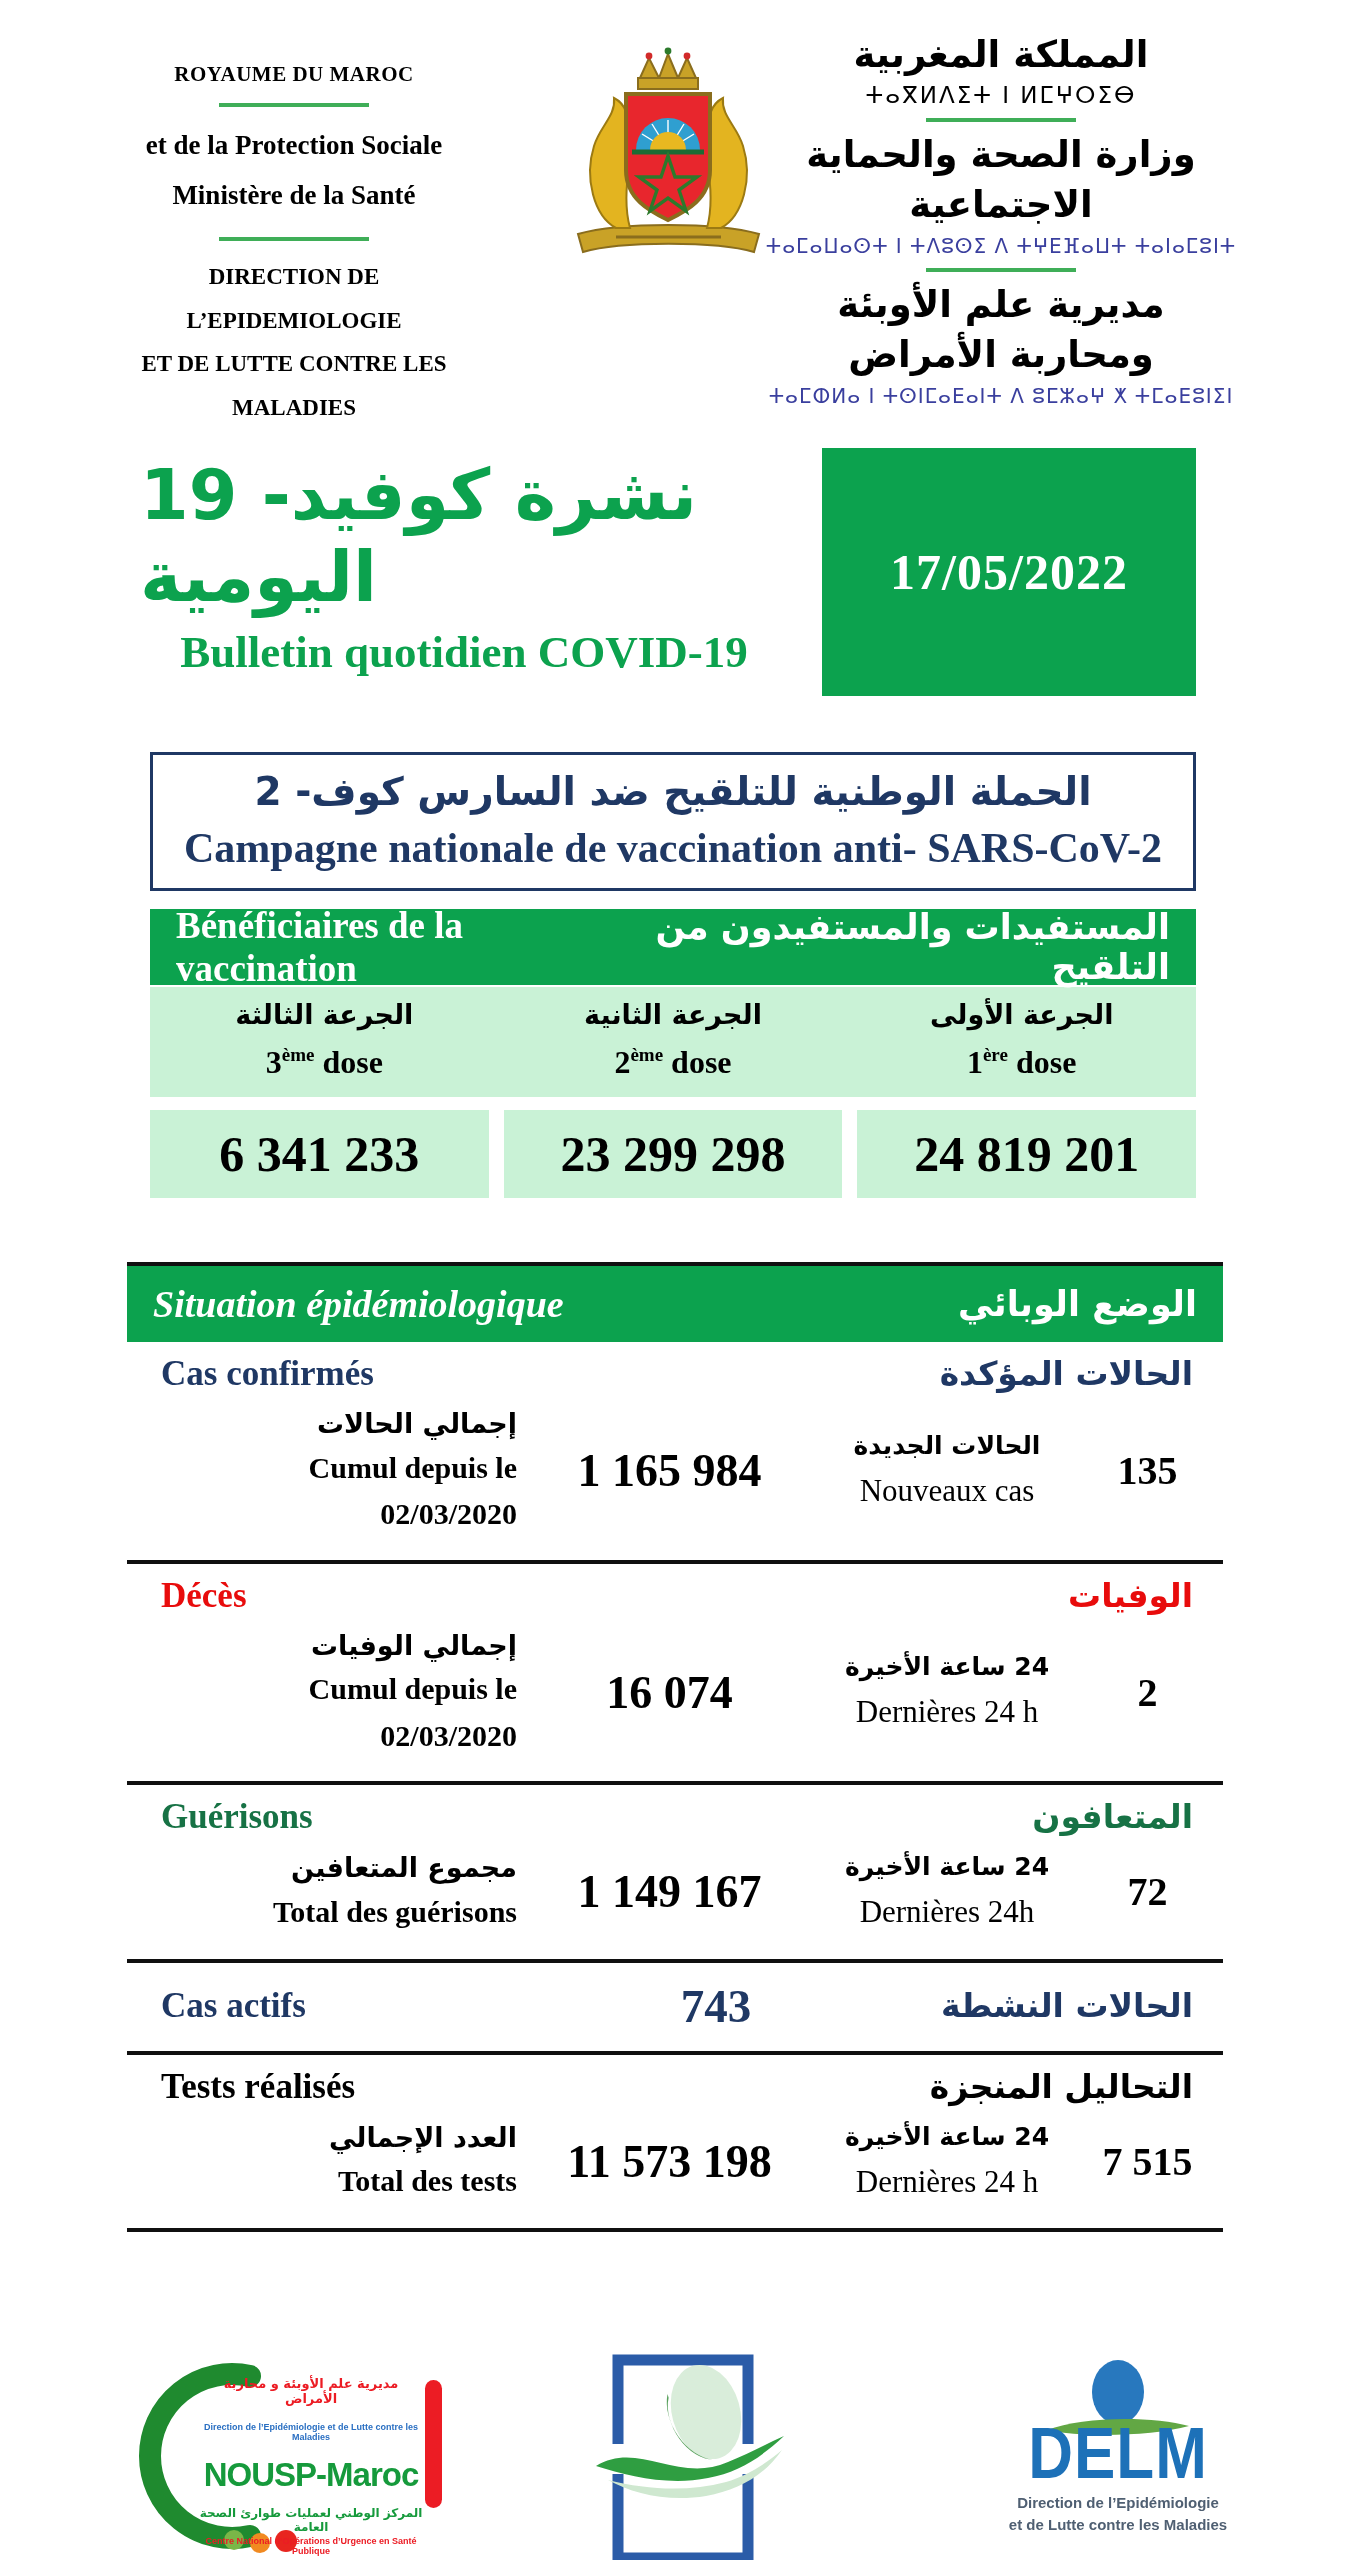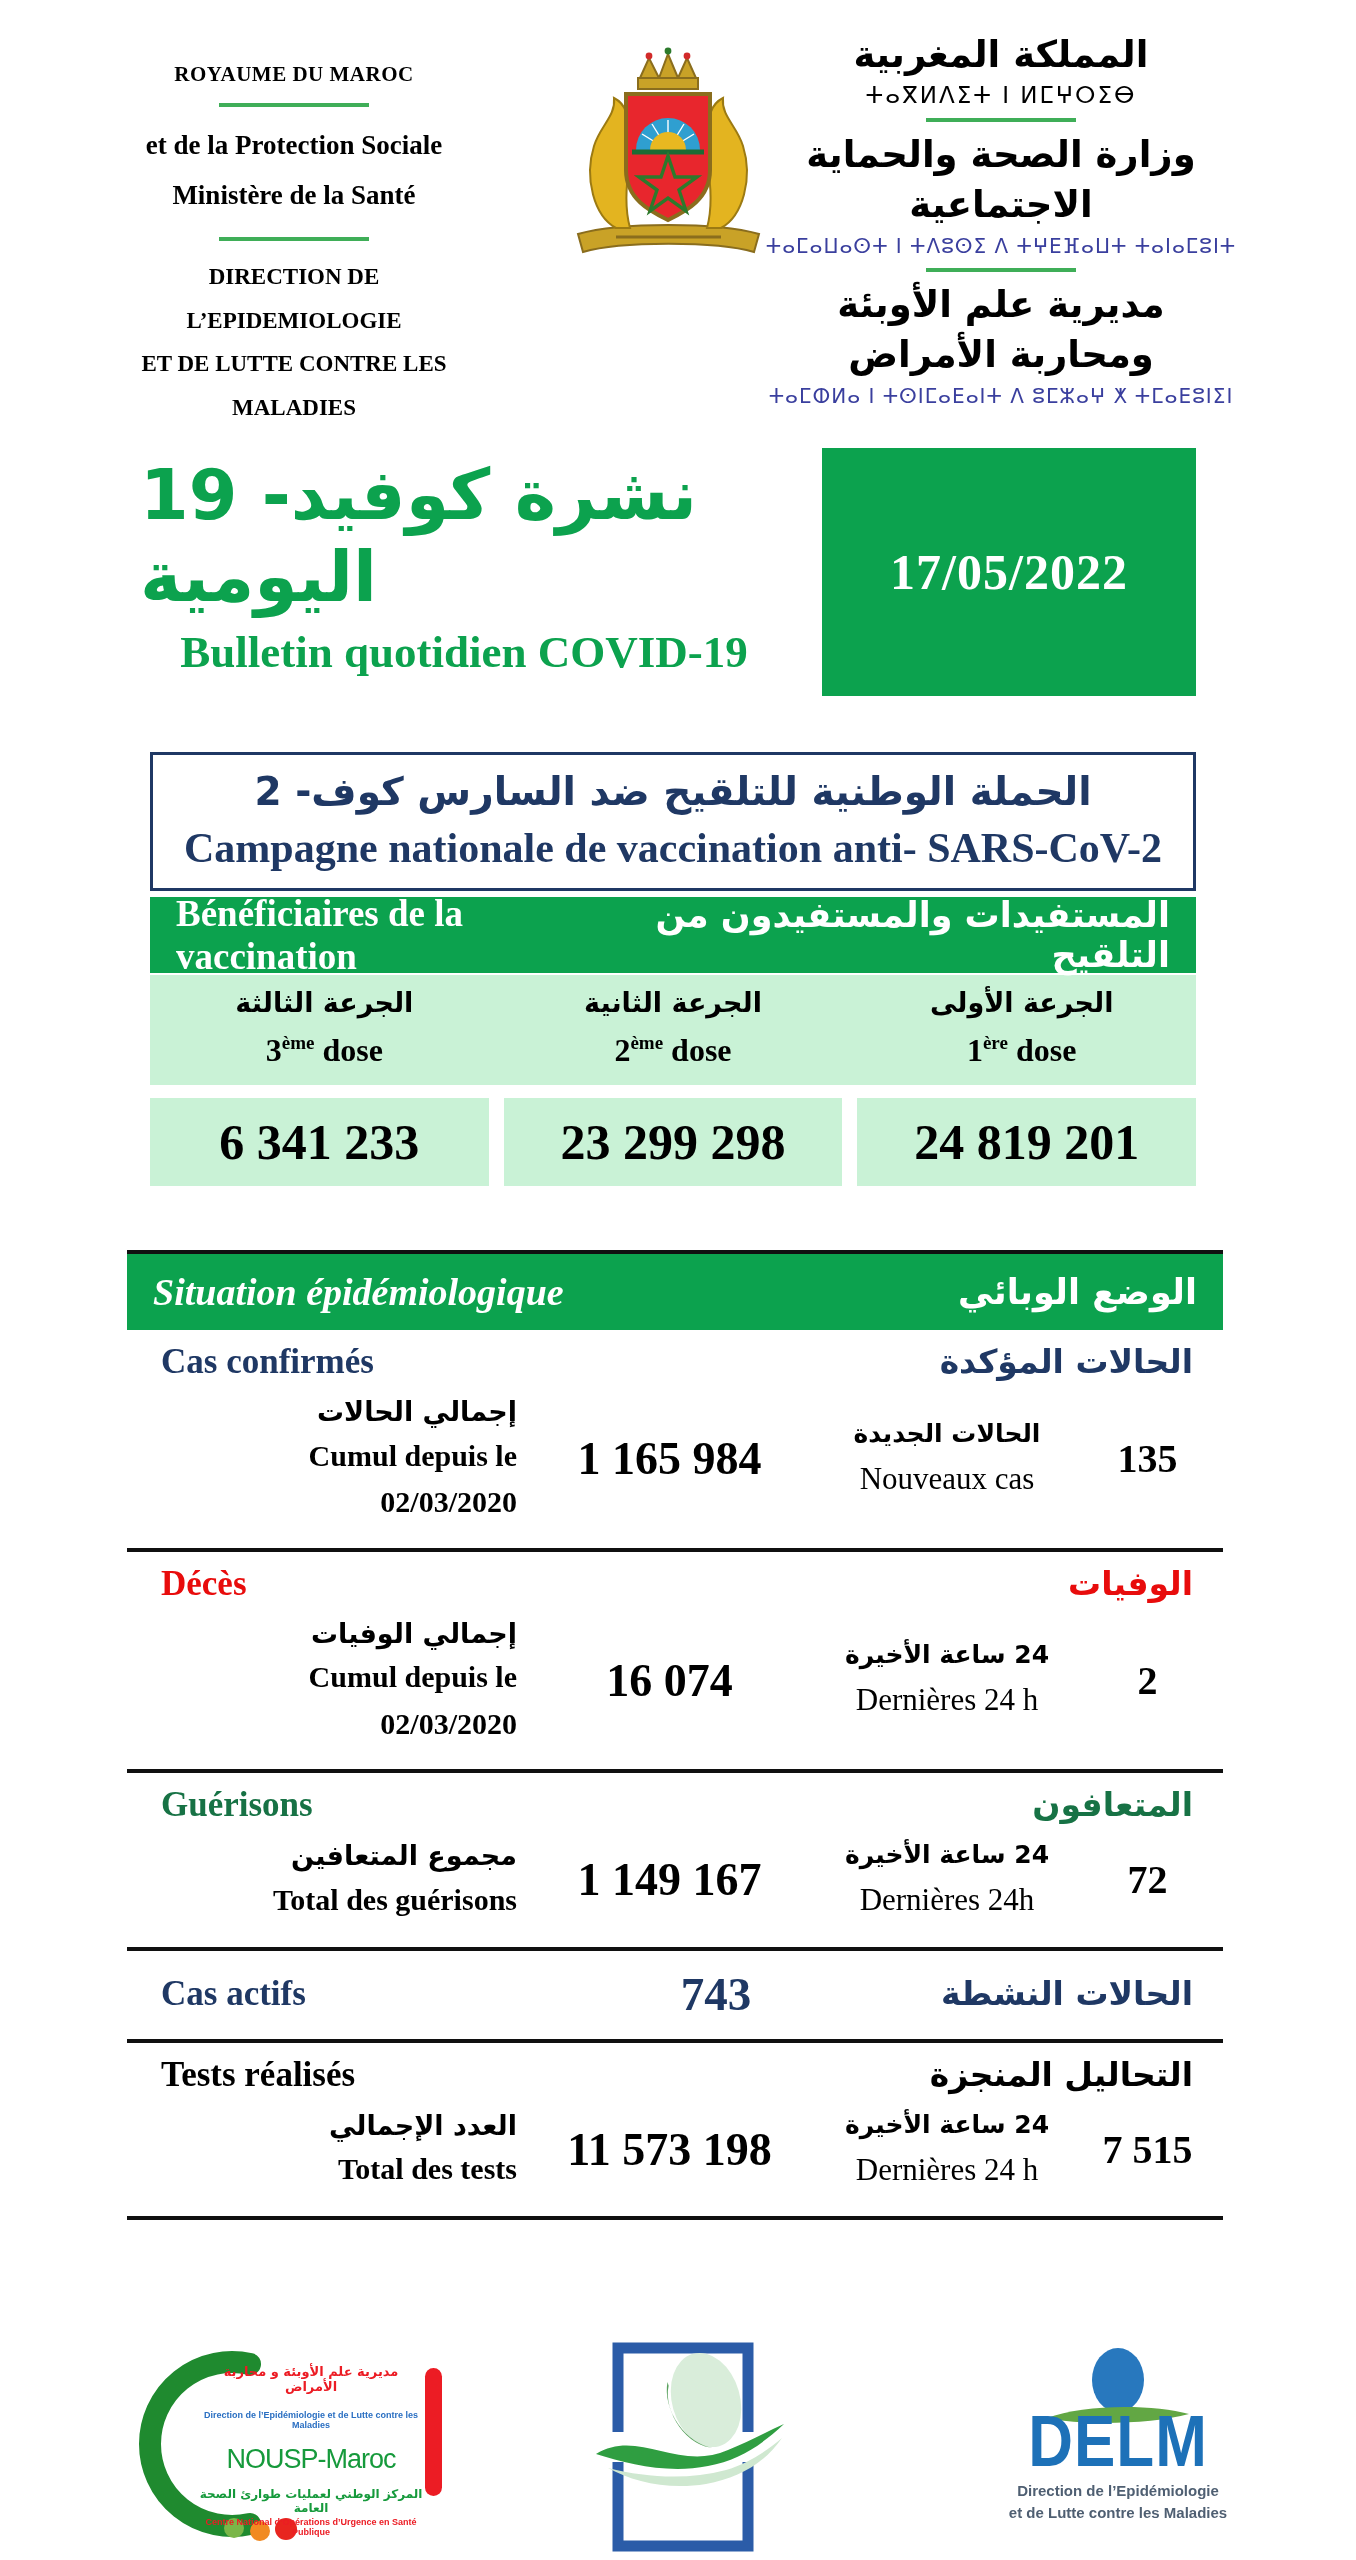--- a/index.html
+++ b/index.html
@@ -31,21 +31,21 @@
               color:#0ca24e; font-size:45px; font-weight:bold; }
   .datebox { position:absolute; left:822px; top:0; width:374px; height:248px;
              background:#0ca24e; display:flex; align-items:center; justify-content:center; }
   .datebox span { color:#fff; font-size:50px; font-weight:bold; letter-spacing:1px; }
 
   
   .campaign { margin:52px 0 0 150px; width:1046px; }
   .camp-box { border:3px solid #1f3864; text-align:center; padding:14px 0 16px; }
   .camp-box .a { color:#1f3864; font-size:39px; }
   .camp-box .f { color:#1f3864; font-size:42px; font-weight:bold; margin-top:10px; }
-  .camp-band { margin-top:6px; background:#0ca24e; height:76px; display:flex;
+  .camp-band { margin-top:18px; background:#0ca24e; height:76px; display:flex;
                align-items:center; justify-content:space-between; padding:0 26px; }
   .camp-band .f { color:#fff; font-size:37px; font-weight:bold; }
   .camp-band .a { color:#fff; font-size:35px; }
   .dose-labels { background:#c9f2d6; display:grid; grid-template-columns:1fr 1fr 1fr;
                  padding:12px 0 16px; margin-top:2px; }
   .dose-labels .cell { text-align:center; }
   .dose-labels .a { font-size:27px; }
   .dose-labels .f { font-size:32px; font-weight:bold; margin-top:14px; }
   .dose-labels sup { font-size:19px; }
   .dose-values { display:grid; grid-template-columns:1fr 1fr 1fr; gap:15px; margin-top:13px; }
@@ -83,21 +83,21 @@
   
   .footer { position:relative; height:260px; margin-top:112px; }
   .nousp { position:absolute; left:138px; top:10px; width:310px; height:210px; }
   .nousp .arcsvg { position:absolute; left:0; top:0; }
   .nousp .redbar { position:absolute; right:6px; top:26px; width:17px; height:128px;
                    background:#ec1c24; border-radius:9px; }
   .nousp .stack { position:absolute; left:58px; top:22px; width:230px; text-align:center; }
   .nousp .ta { color:#ec1c24; font-size:13px; }
   .nousp .tf { color:#2a6fc2; font-size:9px; font-weight:bold;
                font-family:"Liberation Sans",sans-serif; margin-top:16px; }
-  .nousp .name { color:#169a3c; font-size:27px; font-weight:normal; letter-spacing:-1px;
+  .nousp .name { color:#169a3c; font-size:33px; font-weight:bold; letter-spacing:-1px;
                  font-family:"Liberation Sans",sans-serif; margin:14px 0 12px; }
   .nousp .ba { color:#169a3c; font-size:12px; }
   .nousp .bf { color:#ec1c24; font-size:9px; font-weight:bold;
                font-family:"Liberation Sans",sans-serif; margin-top:2px; }
   .minlogo { position:absolute; left:588px; top:0; }
   .delm { position:absolute; left:988px; top:14px; width:260px; text-align:center;
           font-family:"Liberation Sans",sans-serif; }
   .delm .name { color:#1d71b8; font-size:62px; font-weight:bold; letter-spacing:1px;
                 line-height:.9; transform:scaleY(1.15); margin-top:-26px; }
   .delm .sub { color:#4f5f72; font-size:15px; font-weight:bold; line-height:1.45; margin-top:10px; }

